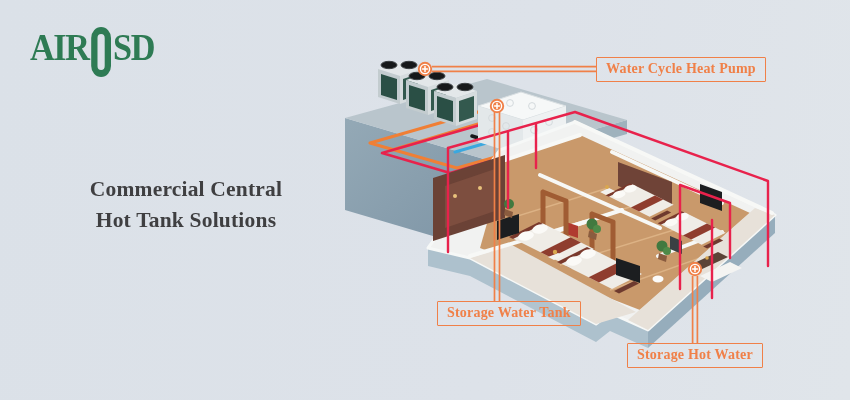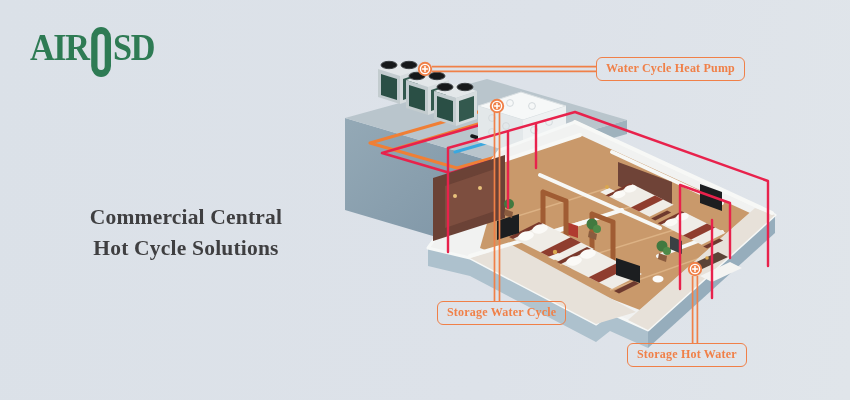--- a/index.html
+++ b/index.html
@@ -17,26 +17,26 @@
   }
   .logo .lg-txt{display:inline-block;padding-top:7px;}
   .logo-o{
     display:inline-block;width:22px;height:50px;border:7.5px solid #2e7b54;
     border-radius:13px;margin:6px 2px 0 3px;box-sizing:border-box;
   }
   .sr{position:absolute;width:1px;height:1px;overflow:hidden;clip:rect(0 0 0 0);}
   
   .headline{
     position:absolute;left:60px;top:174px;width:252px;text-align:center;
-    font-size:21.5px;font-weight:bold;color:#3f3f41;line-height:1.44;letter-spacing:.2px;margin-top:28px;
+    font-size:21.5px;font-weight:bold;color:#3f3f41;line-height:1.44;letter-spacing:.2px;
   }
   
   .callout{
-    position:absolute;border:1.7px solid #f08048;border-radius:6px;color:#f08048;
-    font-size:12px;font-weight:bold;letter-spacing:.2px;padding:3px 9px 4px;
+    position:absolute;border:1.7px solid #f08048;border-radius:1px;color:#f08048;
+    font-size:14px;font-weight:bold;letter-spacing:.2px;padding:3px 9px 4px;
     white-space:nowrap;background:rgba(255,255,255,.05);
   }
   #co-heat{left:596px;top:57px;}
   #co-tank{left:437px;top:301px;}
   #co-dom{left:627px;top:343px;}
 </style>
 </head>
 <body>
 
 <div class="stage">
@@ -205,20 +205,20 @@
   <div class="logo" aria-label="AIROSD">
     <span class="lg-txt">AIR</span>
       <span class="logo-o">
         <span class="sr">O</span>
       </span>
       <span class="lg-txt">SD</span>
   </div>
 
   <div class="headline">
     <div>Commercial Central</div>
-    <div>Hot Cycle Solutions</div>
+    <div>Hot Tank Solutions</div>
   </div>
 
   <div class="callout" id="co-heat">Water Cycle Heat Pump</div>
-  <div class="callout" id="co-tank">Storage Water Cycle</div>
+  <div class="callout" id="co-tank">Storage Water Tank</div>
   <div class="callout" id="co-dom">Storage Hot Water</div>
 
 </div>
 
 </body></html>

